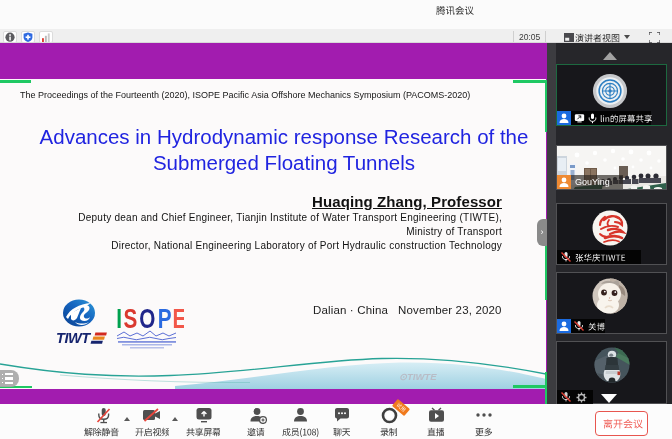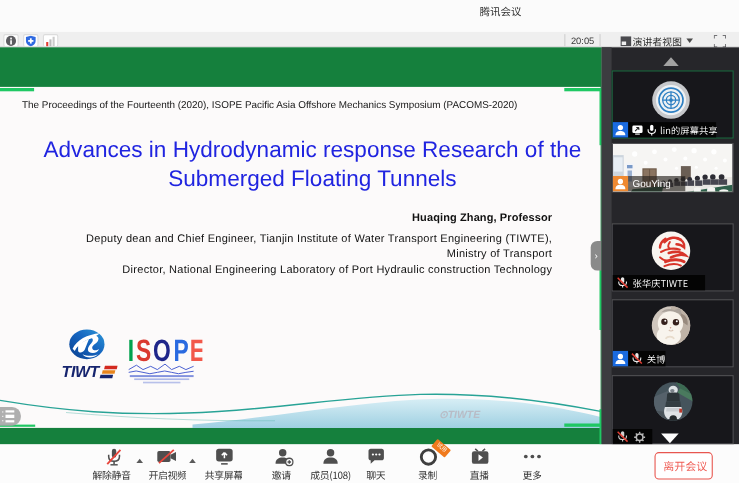--- a/index.html
+++ b/index.html
@@ -11,27 +11,27 @@
   #titlebar { left:0; top:0; width:672px; height:29px; background:#fbfbfb; }
 
   
   #toolbar { left:0; top:29px; width:672px; height:14px; background:#efefef; border-bottom:1px solid #d8d8d8; }
   #tb-sep1 { left:513px; top:31px; width:1px; height:11px; background:#cfcfcf; }
   #tb-sep2 { left:545px; top:31px; width:1px; height:11px; background:#cfcfcf; }
   #tb-time { left:519px; top:32px; font-size:8.5px; color:#3a3a3a; }
   #tb-caret { left:624px; top:35px; width:0; height:0; border-left:3.5px solid transparent; border-right:3.5px solid transparent; border-top:4px solid #4a4a4a; }
 
   
-  #stage { left:0; top:43px; width:547px; height:361px; background:#15803d; overflow:hidden; }
+  #stage { left:0; top:43px; width:547px; height:361px; background:#a21caf; overflow:hidden; }
   #slide { position:absolute; left:0; top:36px; width:546px; height:310px; background:#fcfafa; overflow:hidden; }
 
   
   #hdrline { left:20px; top:10.5px; width:470px; font-size:9px; letter-spacing:0px; color:#161616; }
   #title { left:0; top:45px; width:546px; text-align:center; font-size:20.5px; line-height:26px; color:#2024e0;padding-left:22px; }
-  #authorbold { right:44px; top:114px; text-align:right; font-size:10px; font-weight:bold; letter-spacing:0.1px; color:#111; }
+  #authorbold { right:44px; top:114px; text-align:right; font-size:15px; font-weight:bold; letter-spacing:0.1px; color:#111;text-decoration:underline; }
   #authors { right:44px; top:132px; text-align:right; font-size:10px; letter-spacing:0.25px; line-height:14px; color:#111; }
   #datetext { left:313px; top:225px; font-size:11.5px; letter-spacing:0.15px; color:#222; }
 
   
   .green { background:#1fc863; }
 
   
   #handle { left:537px; top:219px; width:10px; height:27px; background:#8a8a8a; border-radius:6px 0 0 6px; color:#fff; font-size:9px; line-height:26px; text-align:center; }
 
   
@@ -84,20 +84,21 @@
 <svg class="abs" style="left:649px; top:32px;" width="11" height="11" viewBox="0 0 11 11">
   <path d="M0 3 V0 H3 M8 0 H11 V3 M11 8 V11 H8 M3 11 H0 V8" fill="none" stroke="#4a4a4e" stroke-width="1.3"></path>
 </svg>
 
 <div class="abs" id="stage">
   <div id="slide">
     <div class="abs" id="hdrline">The Proceedings of the Fourteenth (2020), ISOPE Pacific Asia Offshore Mechanics Symposium (PACOMS-2020)</div>
     <div class="abs" id="title">Advances in Hydrodynamic response Research of the<br>Submerged Floating Tunnels</div>
     <div class="abs" id="authorbold">Huaqing Zhang, Professor</div>
     <div class="abs" id="authors">Deputy dean and Chief Engineer, Tianjin Institute of Water Transport Engineering (TIWTE),<br>Ministry of Transport<br>Director, National Engineering Laboratory of Port Hydraulic construction Technology</div>
+    <div class="abs" id="datetext">Dalian · China&nbsp;&nbsp;&nbsp;November 23, 2020</div>
 
     <svg class="abs" style="left:55px; top:219px;" width="70" height="52" viewBox="0 0 70 52">
       <defs>
         <linearGradient id="tiwteg" x1="0" y1="1" x2="1" y2="0">
           <stop offset="0" stop-color="#0a3f8f"></stop>
             <stop offset="0.55" stop-color="#1565c0"></stop>
             <stop offset="1" stop-color="#2f9ad8"></stop>
         </linearGradient>
       </defs>
       <ellipse cx="24" cy="15" rx="16" ry="13.5" fill="url(#tiwteg)"></ellipse>
@@ -194,21 +195,21 @@
         <rect x="3" y="0.5" width="3" height="5.5" rx="1.5" fill="#fff"></rect>
         <path d="M1.2 4.5 V5.5 C1.2 7.3 2.6 8.4 4.5 8.4 C6.4 8.4 7.8 7.3 7.8 5.5 V4.5" fill="none" stroke="#fff" stroke-width="1"></path>
         <rect x="4" y="8.4" width="1" height="1.8" fill="#fff"></rect>
       </svg>
       <span style="margin-left:3px; line-height:0;"><svg width="52.4" height="11.5" viewBox="0 0 52.4 11.5">
             <path d="M1.598 9.9705C1.8105000000000002 9.9705 1.9380000000000002 9.936499999999999 2.0485 9.9025L1.9380000000000002 9.3075C1.8530000000000002 9.324499999999999 1.8190000000000002 9.324499999999999 1.7765000000000002 9.324499999999999C1.6575000000000002 9.324499999999999 1.564 9.231 1.564 8.992999999999999V3.0939999999999985H0.782V8.942C0.782 9.596499999999999 1.02 9.9705 1.598 9.9705Z M3.196 9.86H3.978V5.2444999999999995H3.196ZM3.587 4.292499999999999C3.8930000000000002 4.292499999999999 4.1055 4.088499999999999 4.1055 3.773999999999999C4.1055 3.476499999999999 3.8930000000000002 3.272499999999999 3.587 3.272499999999999C3.281 3.272499999999999 3.077 3.476499999999999 3.077 3.773999999999999C3.077 4.088499999999999 3.281 4.292499999999999 3.587 4.292499999999999Z M5.5335 9.86H6.3155V6.510999999999999C6.7745 6.043499999999999 7.0975 5.805499999999999 7.5735 5.805499999999999C8.185500000000001 5.805499999999999 8.449 6.170999999999999 8.449 7.037999999999999V9.86H9.2225V6.935999999999999C9.2225 5.762999999999999 8.7805 5.125499999999999 7.8115000000000006 5.125499999999999C7.1825 5.125499999999999 6.698 5.473999999999999 6.2645 5.915999999999999H6.2475000000000005L6.171 5.2444999999999995H5.5335Z M14.6285 6.264499999999999C15.096 6.885 15.674000000000001 7.734999999999999 15.929000000000002 8.253499999999999L16.473 7.913499999999999C16.192500000000003 7.411999999999999 15.606000000000002 6.587499999999999 15.121500000000001 5.983999999999999ZM11.976500000000001 2.7029999999999985C11.9085 3.110999999999999 11.764000000000001 3.671999999999999 11.628 4.088499999999999H10.676V10.318999999999999H11.262500000000001V9.647499999999999H13.634V4.088499999999999H12.214500000000001C12.359000000000002 3.722999999999999 12.5205 3.246999999999999 12.665000000000001 2.821999999999999ZM11.262500000000001 4.6579999999999995H13.047500000000001V6.451499999999999H11.262500000000001ZM11.262500000000001 9.0695V7.012499999999999H13.047500000000001V9.0695ZM15.0195 2.685999999999999C14.7475 3.858999999999999 14.2885 5.031999999999999 13.702000000000002 5.788499999999999C13.855 5.873499999999999 14.118500000000001 6.052 14.2375 6.153999999999999C14.526500000000002 5.7459999999999996 14.7985 5.227499999999999 15.0365 4.649499999999999H17.212500000000002C17.110500000000002 8.058 16.9745 9.366999999999999 16.7025 9.655999999999999C16.6005 9.774999999999999 16.507 9.8005 16.337 9.8005C16.1415 9.8005 15.6315 9.792 15.070500000000001 9.7495C15.1895 9.911 15.266000000000002 10.183 15.283000000000001 10.3615C15.759 10.386999999999999 16.2605 10.404 16.549500000000002 10.378499999999999C16.8555 10.3445 17.0425 10.276499999999999 17.238 10.0215C17.578000000000003 9.604999999999999 17.697000000000003 8.2875 17.8245 4.385999999999999C17.833000000000002 4.300999999999999 17.833000000000002 4.062999999999999 17.833000000000002 4.062999999999999H15.266000000000002C15.402000000000001 3.663499999999999 15.5295 3.2384999999999993 15.6315 2.821999999999999Z M21.3945 5.380499999999999C21.581500000000002 5.652499999999999 21.785500000000003 6.009499999999999 21.896 6.230499999999999L22.491000000000003 6.009499999999999C22.3805 5.796999999999999 22.151000000000003 5.448499999999999 21.981 5.201999999999999ZM20.230000000000004 3.6804999999999986H25.355500000000003V4.547499999999999H20.230000000000004ZM19.5925 3.1279999999999992V5.9415C19.5925 7.241999999999999 19.516000000000002 8.975999999999999 18.700000000000003 10.208499999999999C18.861500000000003 10.276499999999999 19.142000000000003 10.455 19.2525 10.556999999999999C20.111000000000004 9.282 20.230000000000004 7.326999999999999 20.230000000000004 5.9415V5.108499999999999H26.027V3.1279999999999992ZM24.718000000000004 5.176499999999999C24.590500000000002 5.490999999999999 24.369500000000002 5.932999999999999 24.157000000000004 6.281499999999999H20.578500000000002V6.825499999999999H21.913000000000004V7.658499999999999L21.904500000000002 7.998499999999999H20.3575V8.550999999999998H21.811000000000003C21.641000000000002 9.112 21.241500000000002 9.655999999999999 20.264000000000003 10.081C20.408500000000004 10.1915 20.612500000000004 10.4125 20.689000000000004 10.556999999999999C21.879 10.03 22.312500000000004 9.3075 22.465500000000002 8.550999999999998H24.225V10.548499999999999H24.854000000000003V8.550999999999998H26.486000000000004V7.998499999999999H24.854000000000003V6.825499999999999H26.248000000000005V6.281499999999999H24.786C24.981500000000004 6.0009999999999994 25.202500000000004 5.677999999999999 25.3895 5.371999999999999ZM24.225 7.998499999999999H22.525000000000002L22.533500000000004 7.6754999999999995V6.825499999999999H24.225Z M29.010500000000004 5.728999999999999H33.447500000000005V6.273H29.010500000000004ZM29.010500000000004 4.776999999999999H33.447500000000005V5.320999999999999H29.010500000000004ZM30.838 7.692499999999999V8.279H29.274C29.503500000000003 8.091999999999999 29.716 7.8965 29.8945 7.692499999999999ZM31.467000000000002 7.692499999999999H32.5295C32.6995 7.8965 32.912000000000006 8.091999999999999 33.133 8.279H31.467000000000002ZM28.398500000000002 4.351999999999999V6.706499999999999H29.903000000000002C29.818 6.859499999999999 29.707500000000003 7.020999999999999 29.580000000000002 7.1739999999999995H27.387000000000004V7.692499999999999H29.087000000000003C28.611000000000004 8.1175 27.982000000000003 8.517 27.200000000000003 8.822999999999999C27.3275 8.9165 27.506000000000004 9.1375 27.574 9.2905C27.999000000000002 9.103499999999999 28.381500000000003 8.8995 28.721500000000002 8.6785V10.267999999999999H29.3335V8.7975H30.838V10.54H31.467000000000002V8.7975H33.1415V9.655999999999999C33.1415 9.741 33.116 9.766499999999999 33.014 9.774999999999999C32.920500000000004 9.774999999999999 32.597500000000004 9.774999999999999 32.232 9.758C32.300000000000004 9.9025 32.385000000000005 10.081 32.4105 10.234C32.929 10.234 33.2775 10.2425 33.49 10.157499999999999C33.7025 10.0725 33.762 9.945 33.762 9.655999999999999V8.712499999999999C34.093500000000006 8.9165 34.450500000000005 9.078 34.79900000000001 9.197C34.884 9.043999999999999 35.054 8.822999999999999 35.1815 8.712499999999999C34.476 8.517 33.728 8.1345 33.209500000000006 7.692499999999999H34.986000000000004V7.1739999999999995H30.3195C30.430000000000003 7.020999999999999 30.523500000000002 6.867999999999999 30.617000000000004 6.706499999999999H34.085V4.351999999999999ZM32.266000000000005 2.719999999999999V3.2639999999999993H30.064500000000002V2.719999999999999H29.444000000000003V3.2639999999999993H27.497500000000002V3.799499999999999H29.444000000000003V4.207499999999999H30.064500000000002V3.799499999999999H32.266000000000005V4.181999999999999H32.895V3.799499999999999H34.884V3.2639999999999993H32.895V2.719999999999999Z M40.426 8.584999999999999C41.23350000000001 9.18 42.270500000000006 10.03 42.7805 10.54L43.384 10.149C42.831500000000005 9.6305 41.769000000000005 8.822999999999999 40.987 8.253499999999999ZM38.233000000000004 8.270499999999998C37.757000000000005 8.908 36.7965 9.647499999999999 35.9635 10.097999999999999C36.108000000000004 10.208499999999999 36.337500000000006 10.4125 36.465 10.548499999999999C37.3235 10.055499999999999 38.284000000000006 9.264999999999999 38.896 8.5255ZM36.193000000000005 4.521999999999999V5.1339999999999995H37.816500000000005V7.156999999999999H35.844500000000004V7.7775H43.5625V7.156999999999999H41.5565V5.1339999999999995H43.2565V4.521999999999999H41.5565V2.796499999999999H40.902V4.521999999999999H38.471000000000004V2.796499999999999H37.816500000000005V4.521999999999999ZM38.471000000000004 7.156999999999999V5.1339999999999995H40.902V7.156999999999999Z M46.189 5.040499999999999H50.201V5.805499999999999H46.189ZM45.551500000000004 4.564499999999999V6.281499999999999H50.8725V4.564499999999999ZM50.592000000000006 6.791499999999999 50.422000000000004 6.799999999999999H45.194500000000005V7.318499999999999H49.572C49.036500000000004 7.522499999999999 48.4075 7.709499999999999 47.846500000000006 7.837L47.838 8.3385H44.395500000000006V8.8995H47.838V9.8685C47.838 9.987499999999999 47.795500000000004 10.0215 47.642500000000005 10.03C47.4895 10.038499999999999 46.911500000000004 10.046999999999999 46.325 10.0215C46.4185 10.183 46.512 10.386999999999999 46.554500000000004 10.556999999999999C47.319500000000005 10.556999999999999 47.804 10.556999999999999 48.1015 10.4805C48.4075 10.3955 48.5095 10.2425 48.5095 9.885499999999999V8.8995H51.9945V8.3385H48.5095V8.126C49.453 7.887999999999999 50.439 7.539499999999999 51.161500000000004 7.131499999999999L50.73650000000001 6.765999999999999ZM47.6085 2.7794999999999987C47.7105 2.9834999999999994 47.821000000000005 3.2299999999999986 47.906000000000006 3.4594999999999994H44.4805V4.011999999999999H51.884V3.4594999999999994H48.620000000000005C48.526500000000006 3.2044999999999986 48.3905 2.8984999999999985 48.246 2.660499999999999Z" fill="#ffffff"></path>
           </svg></span>
     </div>
   </div>
 
-  <div class="tile" style="top:87px; height:45px; overflow:hidden;text-align:center;">
+  <div class="tile" style="top:102px; height:45px; overflow:hidden;text-align:center;">
     <svg style="position:absolute; left:0; top:0;" width="109" height="62" viewBox="0 0 109 62">
       <rect width="109" height="62" fill="#efedea"></rect>
 
       <polygon points="0,0 109,0 109,30 0,38" fill="#f6f5f3"></polygon>
       <polygon points="0,38 109,30 109,40 0,50" fill="#e9e7e3"></polygon>
 
       <polygon points="0,50 109,40 109,62 0,62" fill="#d9cfba"></polygon>
 
       <rect x="0" y="10" width="10" height="32" fill="#cdd5dd"></rect>
       <rect x="1" y="12" width="8" height="13" fill="#e8eef4"></rect>

